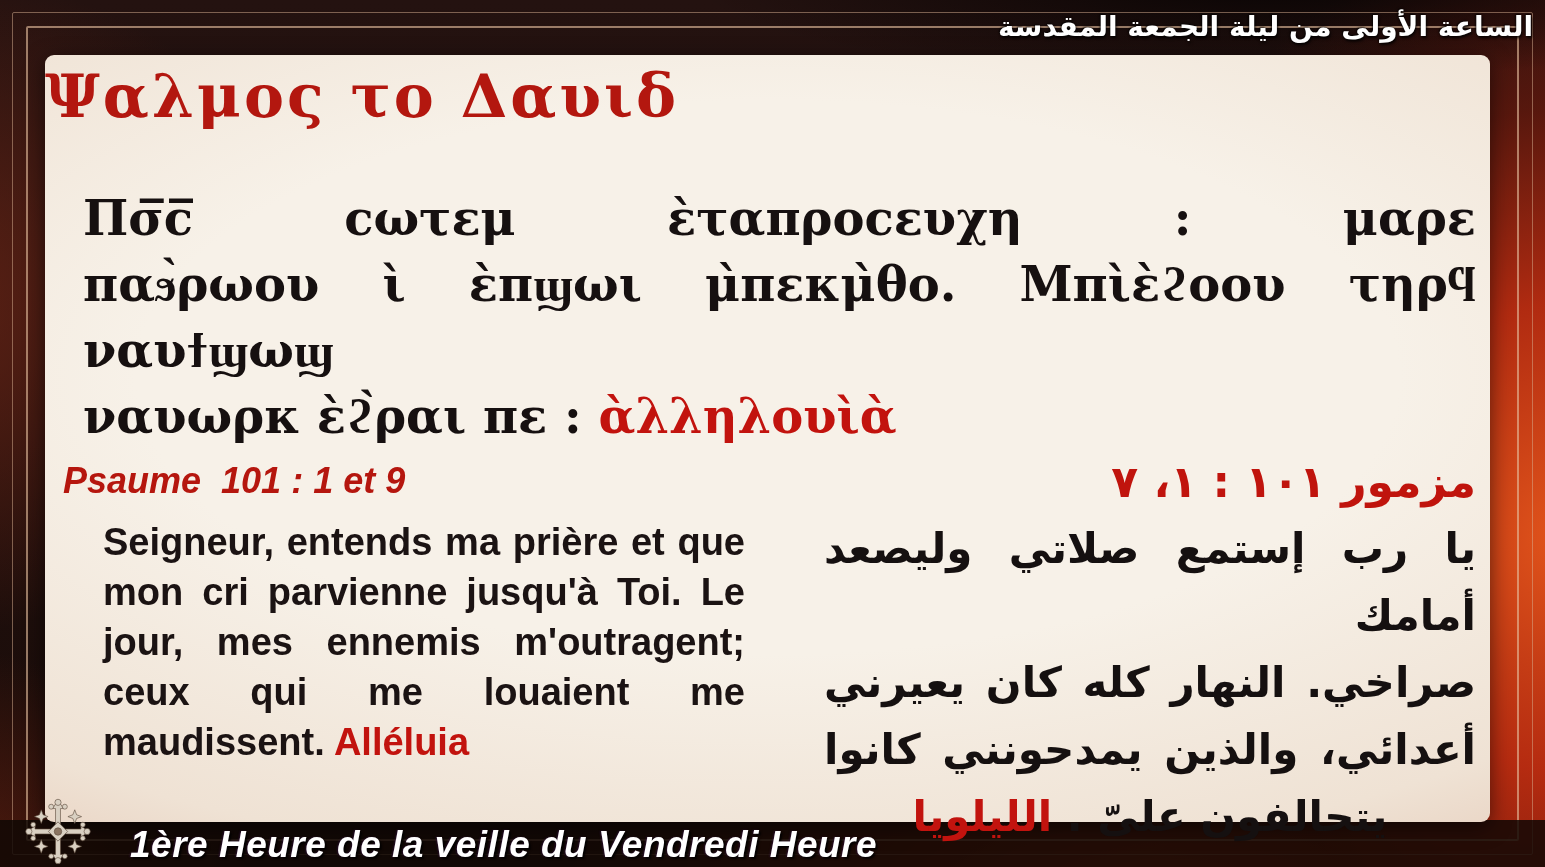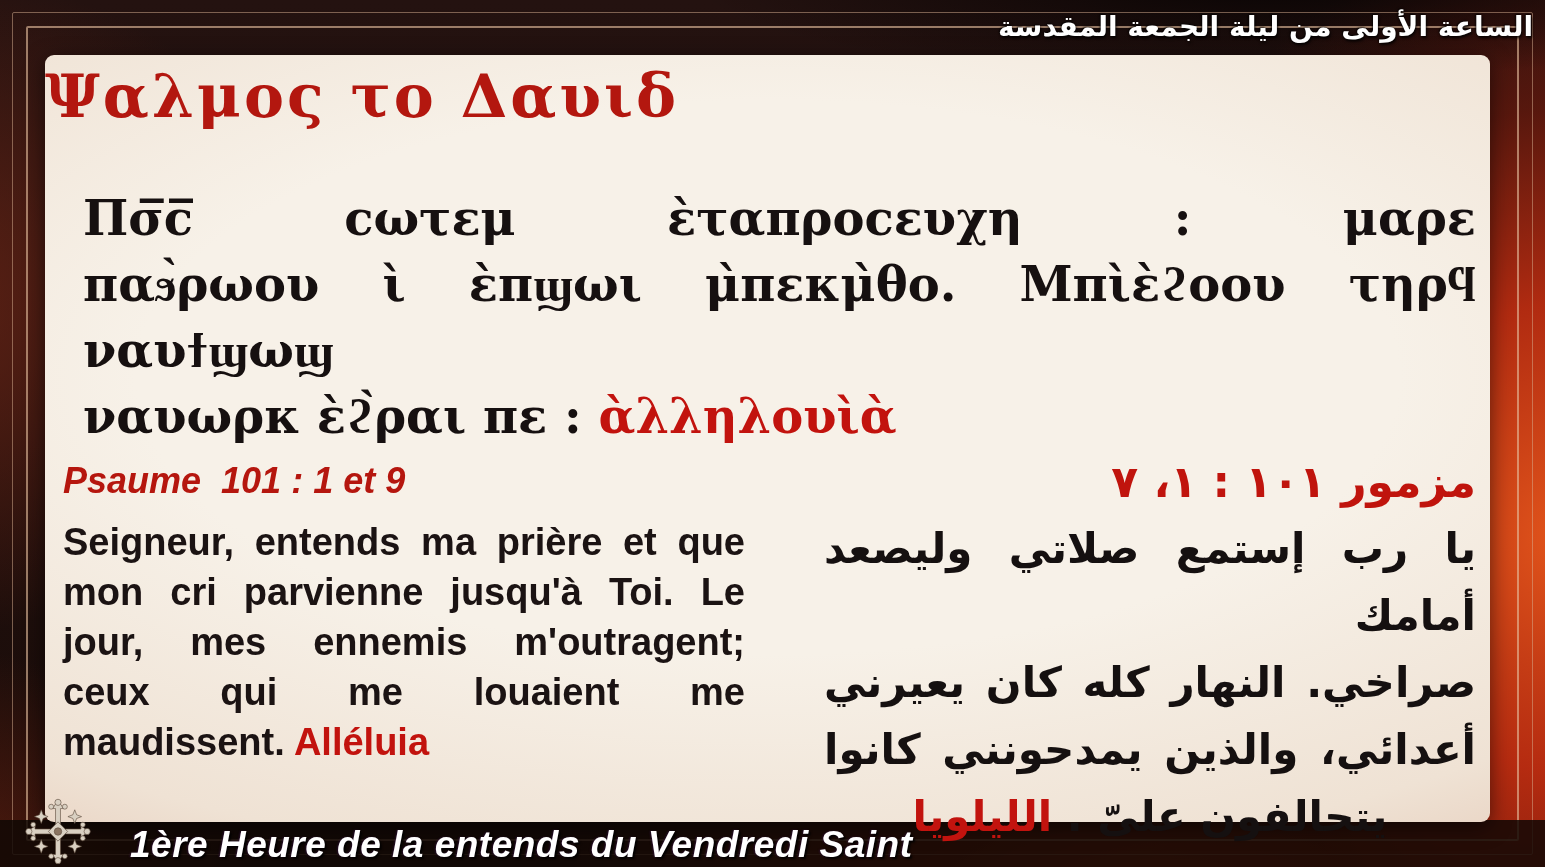--- a/index.html
+++ b/index.html
@@ -39,21 +39,21 @@
   .c-line{line-height:66px;white-space:normal;}
   .just{text-align:justify;text-align-last:justify;-moz-text-align-last:justify;text-justify:inter-word;}
   .red{color:#c2130e;}
   .fr-heading{
     position:absolute;left:18px;top:404px;
     font-family:"Liberation Sans",sans-serif;font-weight:bold;font-style:italic;
     font-size:36px;line-height:44px;color:#b5160e;white-space:pre;
   }
   .fr-block{position:absolute;left:18px;top:462px;width:682px;
     font-family:"Liberation Sans",sans-serif;font-weight:bold;font-size:38px;color:#1b1313;}
-  .f-line{line-height:50px;}
+  .f-line{line-height:50px;margin-left:40px;}
   .ar-heading{
     position:absolute;right:14px;top:402px;text-align:right;
     font-family:"DejaVu Sans",sans-serif;font-weight:bold;font-size:44px;line-height:50px;color:#c0140d;
   }
   .ar-block{position:absolute;right:14px;top:460px;width:700px;
     font-family:"DejaVu Sans",sans-serif;font-weight:bold;font-size:42px;color:#151010;}
   .a-line{line-height:67px;margin-left:48px;}
   .a-line.center{text-align:center;text-align-last:center;}
   .footer-caption{
     position:absolute;left:130px;top:826px;
@@ -130,15 +130,15 @@
       <circle cx="0" cy="0" r="6" fill="#8a7461"></circle>
       <g id="mini">
         <polygon points="-27,-35 -24,-27 -16,-24 -24,-21 -27,-13 -30,-21 -38,-24 -30,-27"></polygon>
       </g>
       <use href="#mini" transform="scale(-1,1)"></use>
       <use href="#mini" transform="scale(1,-1)"></use>
       <use href="#mini" transform="scale(-1,-1)"></use>
     </g>
   </svg>
 
-  <div class="footer-caption">1ère Heure de la entends du Vendredi Saint</div>
+  <div class="footer-caption">1ère Heure de la veille du Vendredi Heure</div>
 
 </div>
 
 </body></html>

